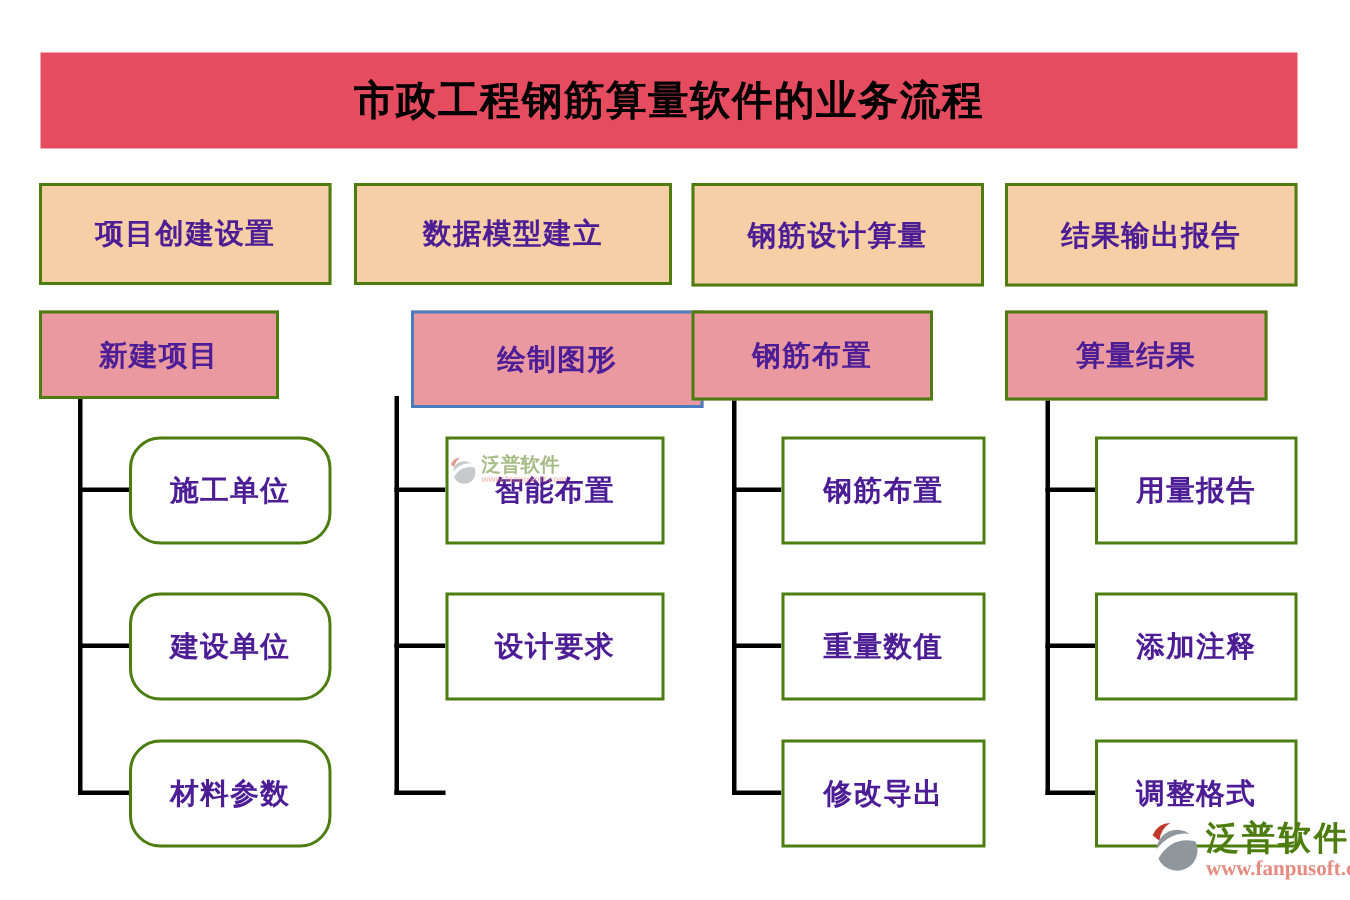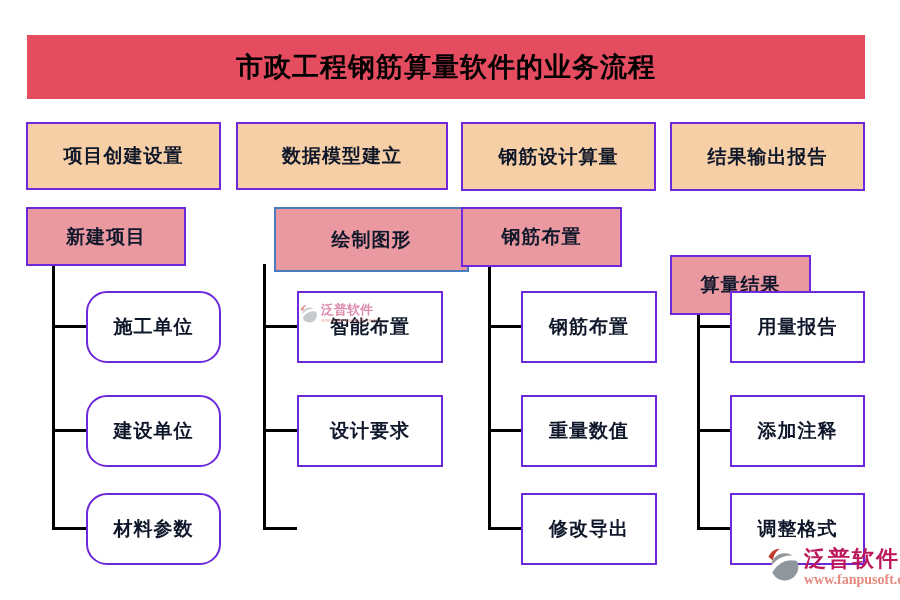--- a/index.html
+++ b/index.html
@@ -6,23 +6,23 @@
   body{width:900px;height:600px;font-family:"Liberation Sans",sans-serif;}
   #stage{position:relative;width:900px;height:600px;background:#fff;overflow:hidden;}
 
   .banner{
     position:absolute;left:27px;top:35px;width:838px;height:64px;
     background:#e54c5f;color:#000000;font-size:27px;font-weight:bold;
     display:flex;align-items:center;justify-content:center;letter-spacing:1px;
   }
 
   .box{
-    position:absolute;box-sizing:border-box;border:2px solid #6d28d9;
+    position:absolute;box-sizing:border-box;border:2px solid #4d7c0f;
     display:flex;align-items:center;justify-content:center;
-    font-size:19px;font-weight:bold;color:#0f172a;text-align:center;
+    font-size:19px;font-weight:bold;color:#4c1d95;text-align:center;
     background:#fff;z-index:2;letter-spacing:1px;
   }
   .hdr{background:#f6cfa6;}
   .stg{background:#ea99a1;}
   .stg.selected{border-color:#4a7dbf;}
   .leaf{background:#ffffff;}
 
   .line{position:absolute;background:#000;z-index:1;}
 
   
@@ -41,40 +41,40 @@
 
   
   .c3-hdr{left:461px;top:122px;width:195px;height:69px;}
   .c3-stg{left:461px;top:207px;width:161px;height:60px;}
   .c3-leaf{left:521px;width:136px;height:72px;}
   .c3-v{left:488px;top:265px;width:3px;height:265px;}
   .c3-h{left:488px;width:33px;height:3px;}
 
   
   .c4-hdr{left:670px;top:122px;width:195px;height:69px;}
-  .c4-stg{left:670px;top:207px;width:141px;height:60px;margin-top:48px;}
+  .c4-stg{left:670px;top:207px;width:175px;height:60px;}
   .c4-leaf{left:730px;width:135px;height:72px;}
   .c4-v{left:697px;top:265px;width:3px;height:265px;}
   .c4-h{left:697px;width:33px;height:3px;}
 
   .row1{top:291px;} .row2{top:395px;} .row3{top:493px;}
   .stub1{top:325px;} .stub2{top:429px;} .stub3{top:527px;}
 
   
   .wm{position:absolute;display:flex;align-items:flex-start;z-index:5;}
   .wm-small{left:297px;top:303px;opacity:0.5;}
   .wm-small .wm-logo{width:22px;height:22px;margin-right:2px;}
   .wm-small .wm-brand{font-size:13px;line-height:14px;}
   .wm-small .wm-url{font-size:6px;line-height:6px;}
   .wm-footer{left:762px;top:546px;}
   .wm-footer .wm-logo{width:40px;height:38px;margin-right:2px;}
   .wm-footer .wm-brand{font-size:22px;line-height:26px;letter-spacing:2px;}
   .wm-footer .wm-url{font-size:14px;line-height:16px;font-family:"Liberation Serif",serif;}
   .wm-text{display:flex;flex-direction:column;}
-  .wm-brand{color:#be185d;font-weight:bold;}
+  .wm-brand{color:#4d7c0f;font-weight:bold;}
   .wm-url{color:#e58b80;font-weight:bold;}
 </style>
 </head>
 <body>
 
 <div id="stage">
 
   <div class="banner">市政工程钢筋算量软件的业务流程</div>
 
   <div class="box hdr c1-hdr">项目创建设置</div>

